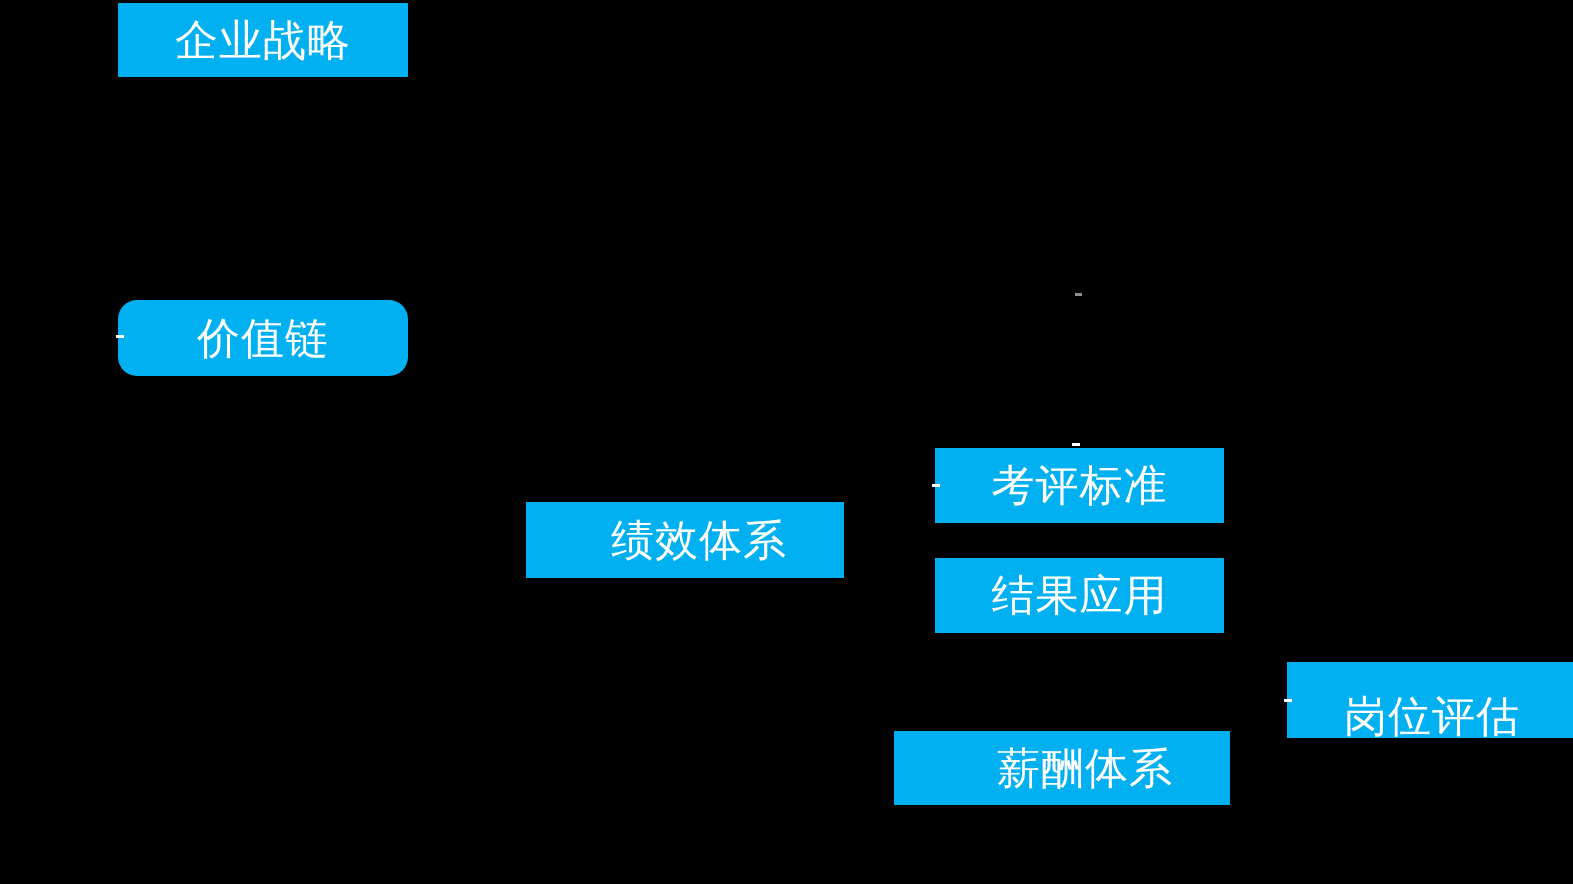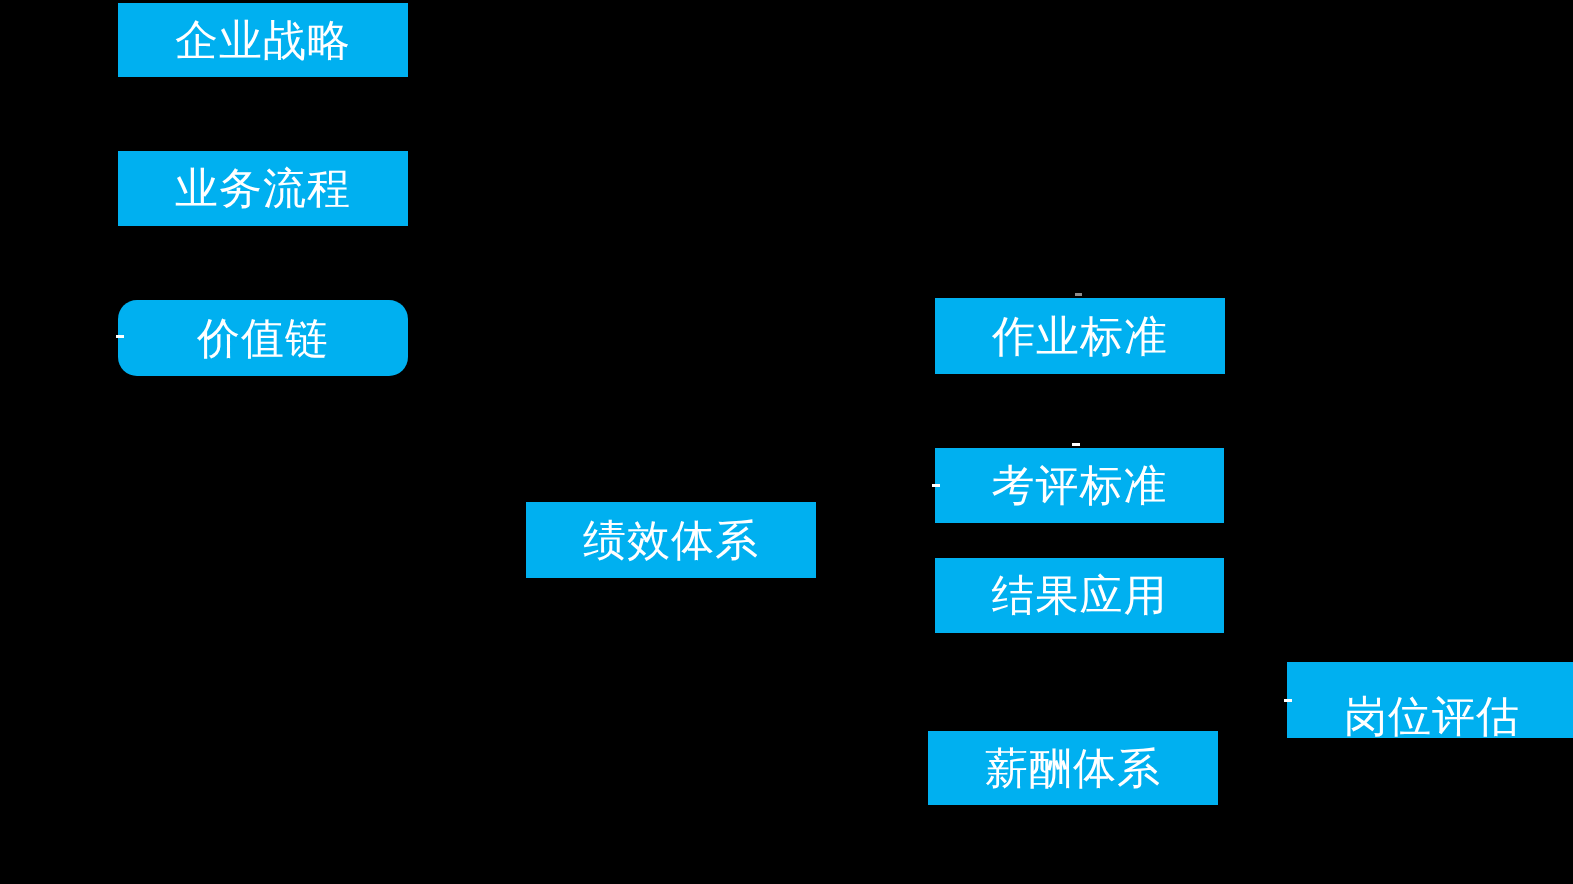--- a/index.html
+++ b/index.html
@@ -28,27 +28,27 @@
     letter-spacing: 1px;
     white-space: nowrap;
     line-height: 1;
   }
   
   .n0  { left: 74px;   top: 3px;   width: 290px; height: 74px; }
   .n1  { left: 74px;   top: 151px; width: 290px; height: 75px; }
   .n2  { left: 74px;   top: 300px; width: 290px; height: 76px; border-radius: 19px; }
   
   .n3  { left: 482px;  top: 150px; width: 289px; height: 75px; }
-  .n4  { left: 482px;  top: 502px; width: 290px; height: 76px; }
+  .n4  { left: 482px;  top: 502px; width: 290px; height: 76px; padding-left: 28px; }
   
   .n5  { left: 891px;  top: 150px; width: 290px; height: 76px; }
   .n6  { left: 891px;  top: 298px; width: 290px; height: 76px; }
   .n7  { left: 891px;  top: 448px; width: 289px; height: 75px; }
   .n8  { left: 891px;  top: 558px; width: 289px; height: 75px; text-align: center; }
-  .n9  { left: 884px;  top: 731px; width: 290px; height: 74px; }
+  .n9  { left: 850px;  top: 731px; width: 290px; height: 74px; padding-left: 46px; }
   
   .n10 { left: 1243px; top: 662px; width: 290px; height: 76px; align-items: flex-end; }
   .n11 { left: 1243px; top: 794px; width: 290px; height: 77px; }
 
   
   .tip {
     position: absolute;
     background: #FFFFFF;
   }
   .d0 { left: 72px;   top: 335px; width: 8px; height: 3px; }
@@ -58,31 +58,25 @@
   .d4 { left: 1240px; top: 699px; width: 8px; height: 3px; }
 </style>
 </head>
 <body>
 
 <div class="canvas">
 
   <div class="node n0">
     <span>企业战略</span>
   </div>
-  <div class="node n1">
-    <span>业务流程</span>
-  </div>
   <div class="node n2">
     <span>价值链</span>
   </div>
   <div class="node n4">
     <span>绩效体系</span>
-  </div>
-  <div class="node n6">
-    <span>作业标准</span>
   </div>
   <div class="node n7">
     <span>考评标准</span>
   </div>
   <div class="node n8">
     <span>结果应用</span>
   </div>
   <div class="node n9">
     <span>薪酬体系</span>
   </div>

